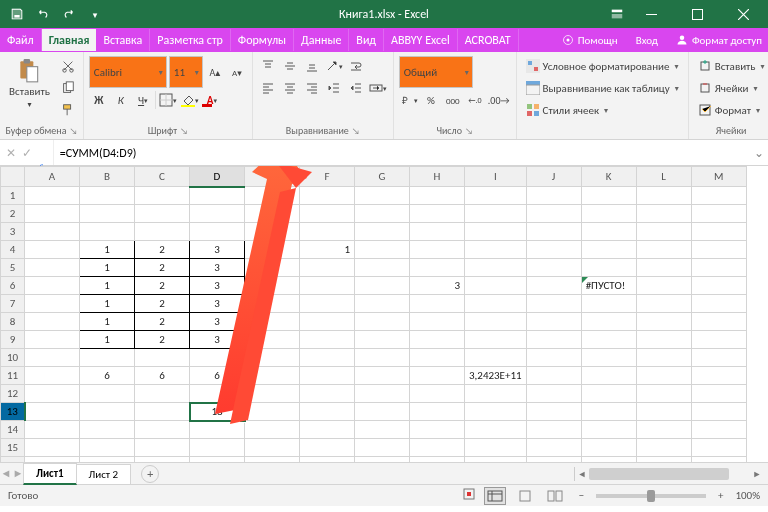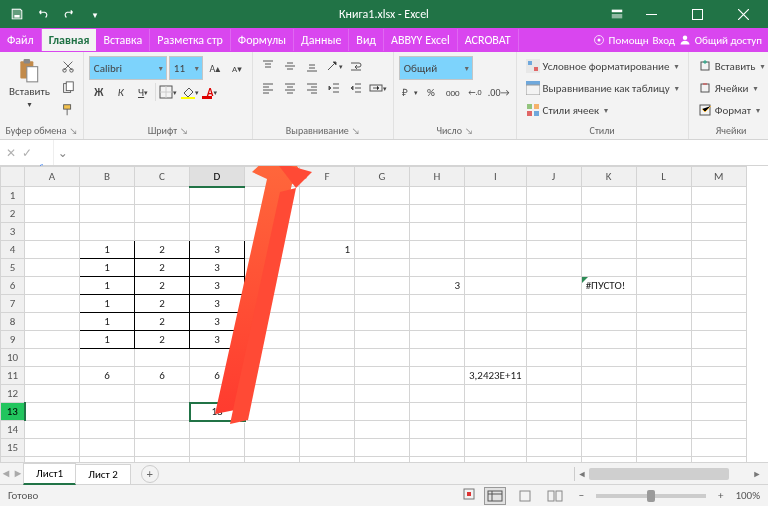--- a/index.html
+++ b/index.html
@@ -12,35 +12,35 @@
   .qat-btn svg { width: 14px; height: 14px; }
   .titlebar-center { position: absolute; left: 0; right: 0; text-align: center; pointer-events: none; }
   .titlebar-right { margin-left: auto; display: flex; align-items: center; padding-right: 2px; }
   .winbtn { width: 46px; height: 28px; display: flex; align-items: center; justify-content: center; cursor: pointer; }
   .winbtn svg { width: 11px; height: 11px; }
 
   
   .tabs { height: 24px; background: #d946ef; display: flex; align-items: center; font-size: 12px; color: #fff; }
   .tab { padding: 4px 7px; cursor: pointer; white-space: nowrap; border-right: 1px solid rgba(255,255,255,.18); }
   .tab.active { background: #f3f3f3; color: #217346; font-weight: 600; border: none; }
-  .tabs-right { margin-left: auto; display: flex; align-items: center; gap: 4px; padding-right: 6px; font-size: 11px; }
+  .tabs-right { margin-left: auto; display: flex; align-items: center; gap: 18px; padding-right: 6px; font-size: 11px; }
   .share { display: flex; align-items: center; gap: 4px; }
 
   
   .ribbon { height: 88px; background: #f3f3f3; border-bottom: 1px solid #d4d4d4; display: flex; font-size: 11px; color: #444; }
   .group { border-right: 1px solid #e1e1e1; display: flex; flex-direction: column; justify-content: space-between; padding: 4px 5px 2px; }
   .group-body { flex: 1; display: flex; gap: 4px; align-items: flex-start; }
   .group-label { text-align: center; font-size: 10px; color: #666; display: flex; justify-content: center; align-items: center; gap: 3px; }
   .group-label .dialog { font-size: 9px; color: #888; }
   .vbtn { display: flex; flex-direction: column; align-items: center; justify-content: center; gap: 2px; padding: 2px 4px; cursor: pointer; text-align: center; line-height: 1.1; }
   .vbtn .ico { width: 26px; height: 26px; display: flex; align-items: center; justify-content: center; }
   .stack { display: flex; flex-direction: column; gap: 2px; }
   .hrow { display: flex; gap: 2px; align-items: center; }
   .sbtn { min-width: 20px; height: 20px; border: 1px solid transparent; display: flex; align-items: center; justify-content: center; cursor: pointer; font-size: 11px; }
-  .combo { height: 24px; border: 1px solid #c5c5c5; background: #7dd3fc; display: flex; align-items: center; padding: 0 14px 0 4px; position: relative; font-size: 11px; }
+  .combo { height: 32px; border: 1px solid #c5c5c5; background: #f97316; display: flex; align-items: center; padding: 0 14px 0 4px; position: relative; font-size: 11px; }
   .combo::after { content: "▾"; position: absolute; right: 3px; font-size: 8px; color: #666; }
   .menurow { display: flex; align-items: center; gap: 3px; height: 20px; padding: 0 4px; cursor: pointer; white-space: nowrap; }
   .menurow .ico-s { width: 14px; height: 14px; display: flex; align-items: center; justify-content: center; }
   .menurow .dd { font-size: 8px; color: #666; margin-left: 2px; }
 
   
   .fbar-row { height: 26px; display: flex; align-items: stretch; border-bottom: 1px solid #d4d4d4; background: #fff; font-size: 12px; }
   .namebox { width: 82px; border-right: 1px solid #d4d4d4; display: flex; align-items: center; padding: 0 6px; position: relative; }
   .namebox::after { content: "▾"; position: absolute; right: 4px; font-size: 8px; color: #888; }
   .fxbtns { display: flex; align-items: center; gap: 6px; padding: 0 6px; color: #b0b0b0; border-right: 1px solid #eee; }
@@ -50,37 +50,37 @@
 
   
   .gridwrap { position: relative; flex: 1; overflow: hidden; height: 296px; }
   table.grid { border-collapse: collapse; table-layout: fixed; }
   .grid th, .grid td { border: 1px solid #d4d4d4; height: 18px; font-size: 11px; }
   .grid th { background: #f0f0f0; font-weight: 400; color: #555; text-align: center; }
   .grid th.rowh { width: 24px; }
   .grid td { width: 55px; text-align: right; padding: 0 4px; color: #222; }
   .grid .colh { height: 20px; }
   .grid .sel-col { background: #e0e0e0; color: #000; border-bottom: 2px solid #217346; }
-  .grid .sel-row { background: #22c55e; color: #000; border-right: 2px solid #217346; }
+  .grid .sel-row { background: #0369a1; color: #000; border-right: 2px solid #217346; }
   .cellborder { border: 1px solid #000 !important; }
   .selcell { outline: 2px solid #217346; outline-offset: -1px; position: relative; }
   .selcell::after { content: ""; position: absolute; right: -3px; bottom: -3px; width: 6px; height: 6px; background: #217346; border: 1px solid #fff; }
   .errflag { position: relative; }
   .errflag::before { content: ""; position: absolute; left: 0; top: 0; border-top: 6px solid #2e8b57; border-right: 6px solid transparent; }
   td.left { text-align: left; }
   td.center { text-align: center; }
 
   
   .arrow { position: absolute; left: 0; top: 0; pointer-events: none; }
 
   
   .sheetbar { height: 22px; display: flex; align-items: center; border-top: 1px solid #d4d4d4; background: #f3f3f3; font-size: 11px; }
   .navtri { width: 12px; text-align: center; color: #aaa; cursor: pointer; }
   .sheet-tab { padding: 3px 12px; border: 1px solid #d4d4d4; border-bottom: none; background: #fff; cursor: pointer; margin-left: -1px; }
-  .sheet-tab.active { border-bottom: 2px solid #217346; font-weight: 400; text-align: right; }
+  .sheet-tab.active { border-bottom: 2px solid #217346; font-weight: 700; text-align: right; }
   .addsheet { width: 18px; height: 18px; border: 1px solid #ccc; border-radius: 50%; display: flex; align-items: center; justify-content: center; margin-left: 10px; cursor: pointer; font-size: 12px; color: #666; }
   .sheetbar .flexspace { flex: 1; }
   .hscroll { width: 190px; height: 14px; background: #f3f3f3; border-left: 1px solid #ccc; position: relative; margin-right: 4px; }
   .hscroll .thumb { position: absolute; left: 14px; top: 1px; height: 12px; width: 140px; background: #cfcfcf; border-radius: 2px; }
   .hscroll .arr { position: absolute; top: 0; width: 14px; height: 14px; display: flex; align-items: center; justify-content: center; font-size: 9px; color: #777; }
   .hscroll .arr.l { left: 0; } .hscroll .arr.r { right: 0; }
 
   
   .status { height: 22px; background: #f3f3f3; border-top: 1px solid #d4d4d4; display: flex; align-items: center; font-size: 11px; color: #555; padding: 0 8px; gap: 8px; }
   .status .spacer { flex: 1; }
@@ -156,21 +156,21 @@
           <circle cx="8" cy="8" r="2" fill="#fff"></circle>
         </svg>
         <span>Помощн</span>
       </span>
     <span>Вход</span>
     <span class="share">
         <svg width="12" height="12" viewBox="0 0 16 16">
           <circle cx="8" cy="5" r="3" fill="#fff"></circle>
           <path d="M2 14c0-3 3-5 6-5s6 2 6 5" fill="#fff"></path>
         </svg>
-        <span>Общий доступ</span>
+        <span>Формат доступ</span>
       </span>
   </div>
 </div>
 
 <div class="ribbon">
 
   <div class="group">
     <div class="group-body">
       <div class="vbtn">
         <div class="ico">
@@ -380,23 +380,20 @@
               <rect x="1" y="1" width="5" height="5" fill="#93c47d"></rect>
               <rect x="8" y="1" width="5" height="5" fill="#f6b26b"></rect>
               <rect x="1" y="8" width="5" height="5" fill="#e06666"></rect>
               <rect x="8" y="8" width="5" height="5" fill="#6fa8dc"></rect>
             </svg>
           </span>
           <span>Стили ячеек</span>
           <span class="dd">▾</span>
         </div>
     </div>
-    <div class="group-label">
-        <span>Стили</span>
-      </div>
   </div>
 
   <div class="group">
     <div class="group-body stack">
       <div class="menurow">
           <span class="ico-s">
             <svg width="14" height="14">
               <rect x="3" y="3" width="8" height="8" fill="none" stroke="#555"></rect>
               <path d="M7 1v4M5 3h4" stroke="#2a8"></path>
             </svg>
@@ -431,20 +428,21 @@
   </div>
 
 </div>
 
 <div class="fbar-row">
   <div class="fxbtns">
     <span>✕</span>
     <span>✓</span>
     <span class="fx">fx</span>
   </div>
+  <div class="fbar">=СУММ(D4:D9)</div>
   <div class="fbar-expand">⌄</div>
 </div>
 
 <div class="gridwrap">
   <table class="grid" id="grid">
       <tbody>
         <tr class="colh">
           <th class="rowh"></th>
           <th class="">A</th>
           <th class="">B</th>

